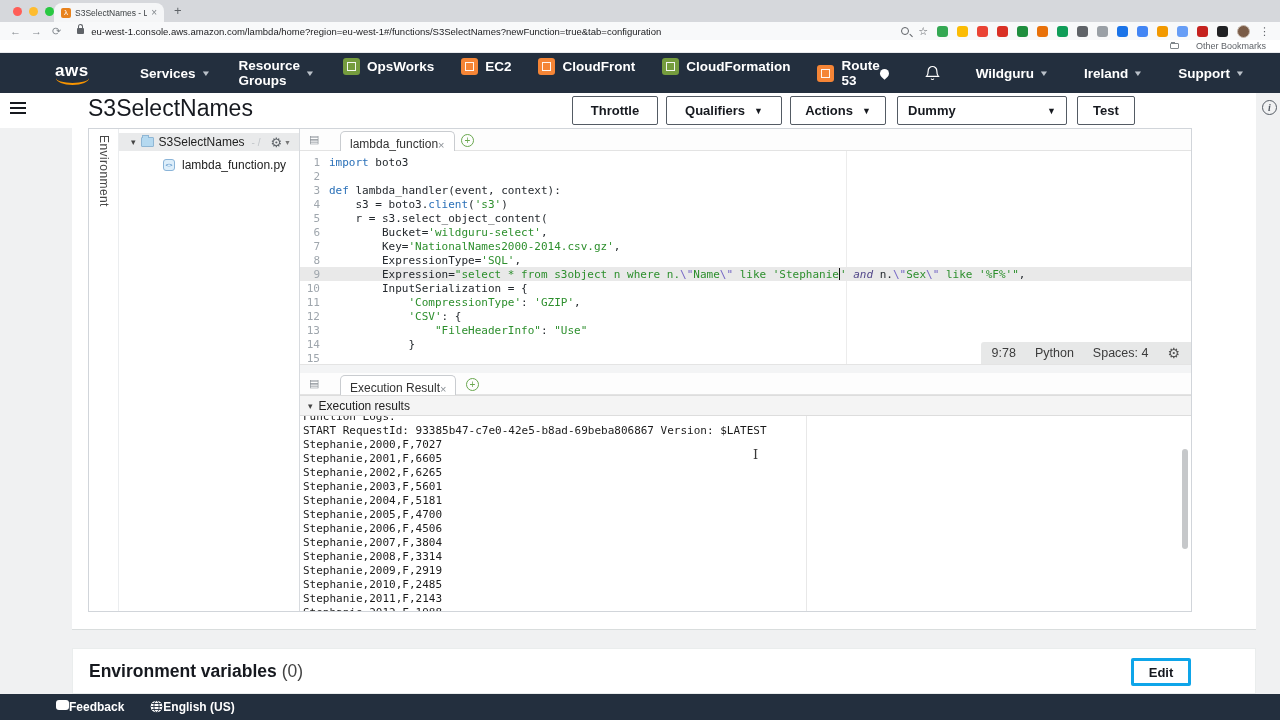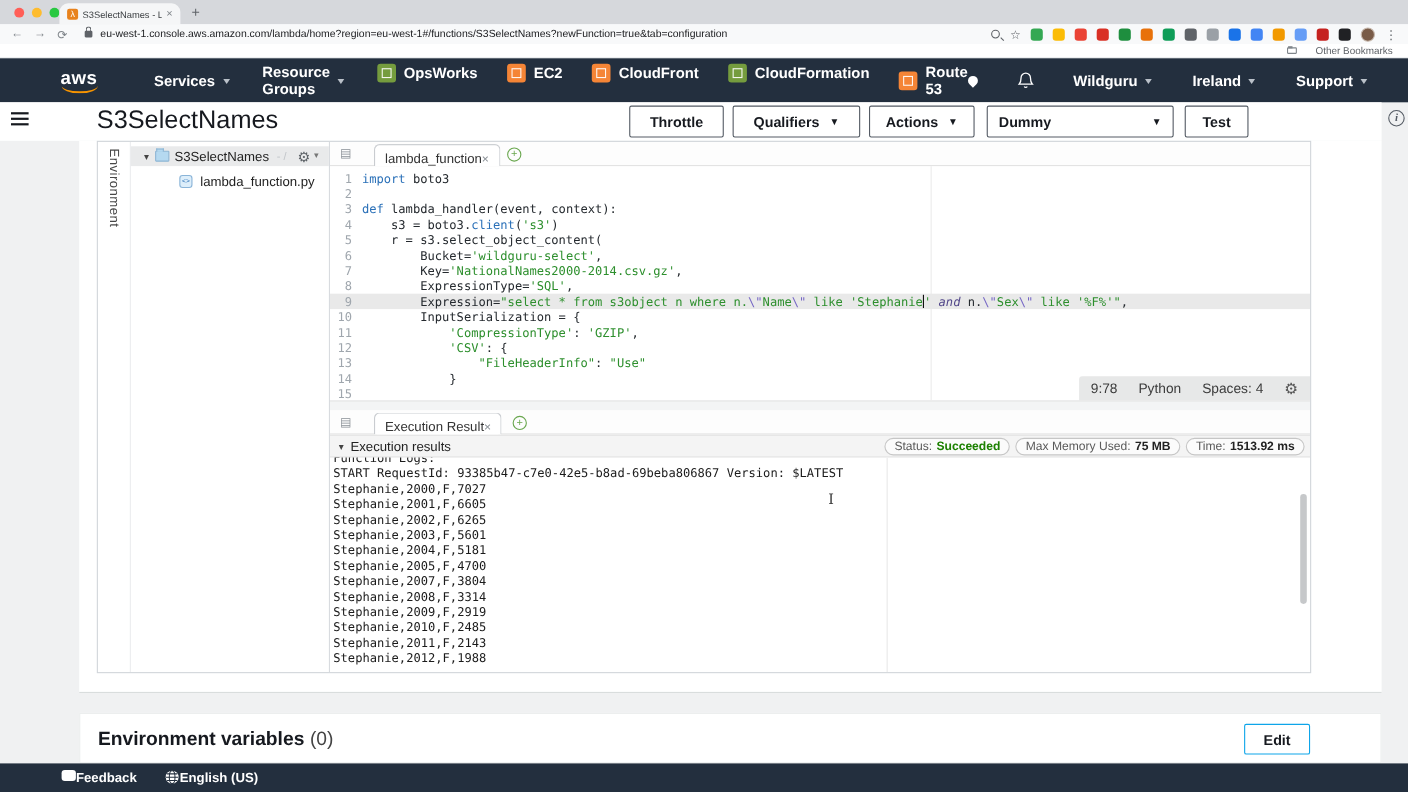--- a/index.html
+++ b/index.html
@@ -129,21 +129,21 @@
   .logbox .inner { margin-top:-6px; }
   .log-line { height:14px; line-height:14px; color:#1b1b1b; white-space:pre; }
   .log-div { position:absolute; left:506px; top:0; bottom:0; width:1px; background:#e8e8e8; }
   .log-scroll { position:absolute; right:3px; top:33px; width:6px; height:100px; background:#c6c8ca; border-radius:3px; }
   .ibeam { position:absolute; left:453px; top:31px; font:13px "DejaVu Serif",serif; color:#3a3a3a; }
 
   
   .envvars { position:absolute; left:72px; top:648px; width:1184px; height:46px; background:#fff; border:1px solid #eaeded; }
   .ev-title { position:absolute; left:16px; top:12px; font-size:17.5px; font-weight:700; color:#16191f; }
   .ev-count { font-weight:400; color:#444; margin-left:5px; }
-  .ev-edit { position:absolute; right:64px; top:9px; width:60px; height:28px; background:#fff; border:1px solid #0ea5e9;
+  .ev-edit { position:absolute; right:64px; top:9px; width:60px; height:28px; background:#fff; border:3px solid #0ea5e9;
              border-radius:2px; font-weight:700; font-size:13px; color:#16191f; font-family:inherit; }
 
   
   .footer { position:absolute; left:0; top:694px; width:1280px; height:26px; background:#232f3e;
             display:flex; align-items:center; color:#fff; font-size:12px; }
   .f-left { display:flex; align-items:center; gap:26px; padding-left:56px; font-weight:700; }
   .f-item { display:flex; align-items:flex-start; }
   .bubble { width:13px; height:10px; background:#fff; border-radius:3px; position:relative; }
   .bubble::after { content:""; position:absolute; left:2px; bottom:-3px; border:3px solid transparent; border-top-color:#fff; }
   .f-right { margin-left:auto; display:flex; align-items:center; gap:28px; padding-right:16px; }
@@ -393,46 +393,33 @@
       <span class="panel-ic">▤</span>
       <div class="etab">
         <span>Execution Result</span>
         <span class="x">×</span>
       </div>
       <span class="plus" style="left:166px;">+</span>
     </div>
     <div class="res-head">
       <span class="disc">▾</span>
       <span>Execution results</span>
-      <div class="badges" id="badges">
-          <span class="badge">
-            <span>Status:</span>
-            <b class="green">Succeeded</b>
-          </span>
-          <span class="badge">
-            <span>Max Memory Used:</span>
-            <b>75 MB</b>
-          </span>
-          <span class="badge">
-            <span>Time:</span>
-            <b>1513.92 ms</b>
-          </span>
-        </div>
     </div>
     <div class="logbox">
       <div class="log-div"></div>
       <div class="inner" id="log-lines">
           <div class="log-line">Function Logs:</div>
           <div class="log-line">START RequestId: 93385b47-c7e0-42e5-b8ad-69beba806867 Version: $LATEST</div>
           <div class="log-line">Stephanie,2000,F,7027</div>
           <div class="log-line">Stephanie,2001,F,6605</div>
           <div class="log-line">Stephanie,2002,F,6265</div>
           <div class="log-line">Stephanie,2003,F,5601</div>
           <div class="log-line">Stephanie,2004,F,5181</div>
           <div class="log-line">Stephanie,2005,F,4700</div>
+          <div class="log-line">Stephanie,2006,F,4506</div>
           <div class="log-line">Stephanie,2007,F,3804</div>
           <div class="log-line">Stephanie,2008,F,3314</div>
           <div class="log-line">Stephanie,2009,F,2919</div>
           <div class="log-line">Stephanie,2010,F,2485</div>
           <div class="log-line">Stephanie,2011,F,2143</div>
           <div class="log-line">Stephanie,2012,F,1988</div>
         </div>
       <span class="ibeam">I</span>
       <div class="log-scroll"></div>
     </div>

